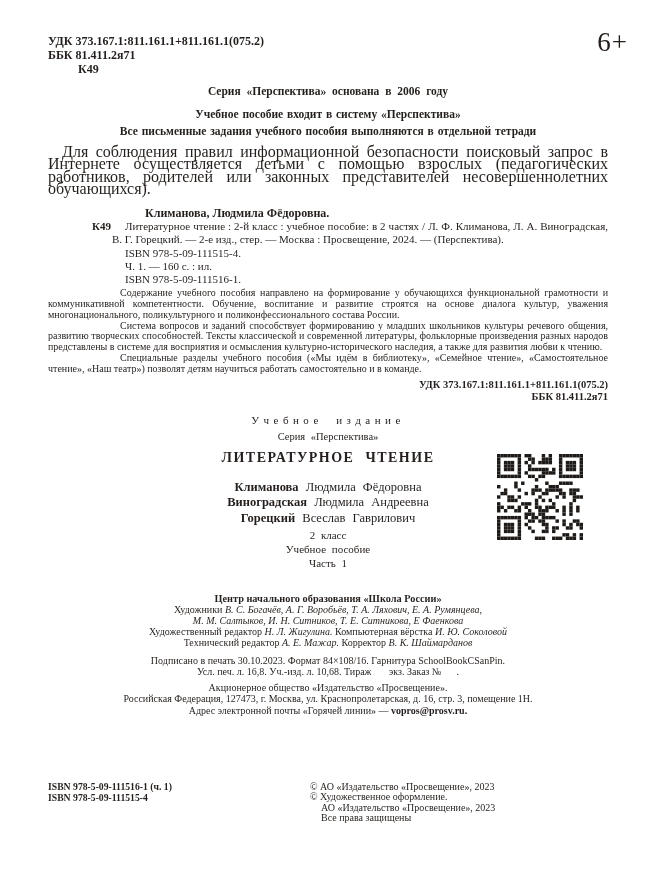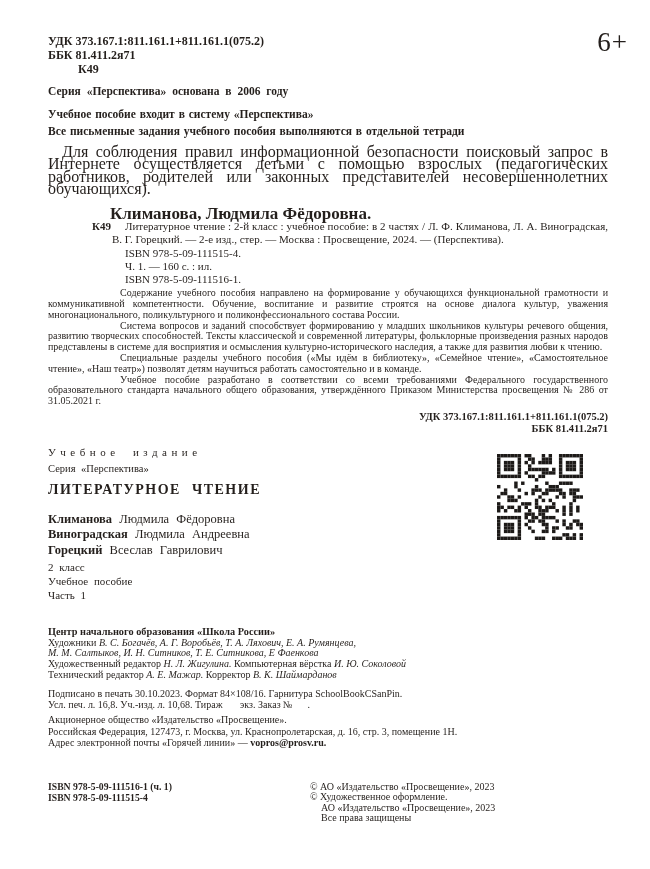--- a/index.html
+++ b/index.html
@@ -4,32 +4,32 @@
 <style>
   html,body{margin:0;padding:0;background:#e8e8e8;}
   .page{
     position:relative;width:650px;height:869px;background:#ffffff;
     color:#241f1c;font-family:"Liberation Serif","DejaVu Serif",serif;
     overflow:hidden;margin:0 auto;
   }
   .content{position:absolute;left:48px;right:42px;top:34px;}
   .b{font-weight:bold;}
   .i{font-style:italic;}
-  .center{text-align:left;}
+  .center{text-align:center;}
 
   .meta{font-weight:bold;font-size:12px;line-height:14px;}
   .meta-code{padding-left:30px;}
   .age{position:absolute;right:22px;top:28px;font-size:27px;line-height:28px;letter-spacing:1px;}
 
   .series-note{font-size:11.5px;margin-top:9px;word-spacing:3px;}
   .sys{margin-top:9px;font-size:11.5px;line-height:17px;word-spacing:1px;}
   .security{margin:6px 0 0 0;font-size:16px;line-height:12.3px;text-align:justify;text-indent:14px;word-spacing:1px;}
 
   .card{margin-top:12px;}
-  .card-head{font-weight:bold;font-size:17px;line-height:13px;margin-left:62px;}
+  .card-head{font-weight:bold;font-size:12px;line-height:13px;margin-left:97px;}
   .card-body{position:relative;font-size:11px;line-height:13.2px;}
   .card-code{position:absolute;left:44px;top:0;font-weight:bold;}
   .card-desc{margin-left:64px;text-indent:13px;text-align:justify;}
   .card-line{margin-left:77px;}
 
   .annot{margin-top:2px;}
   .annot p{margin:0;font-size:10px;line-height:10.8px;text-align:justify;text-indent:72px;}
 
   .udc-footer{text-align:right;font-weight:bold;font-size:10.5px;line-height:12.5px;}
   .udc-footer.first{margin-top:4px;}
@@ -82,21 +82,20 @@
         <span class="card-code">К49</span>
         <div class="card-desc">Литературное чтение : 2-й класс : учебное пособие: в 2 частях / Л. Ф. Климанова, Л. А. Виноградская, В. Г. Горецкий. — 2-е изд., стер. — Москва : Просвещение, 2024. — (Перспектива).</div>
         <div class="card-line">ISBN 978-5-09-111515-4.</div>
         <div class="card-line">Ч. 1. — 160 с. : ил.</div>
         <div class="card-line">ISBN 978-5-09-111516-1.</div>
       </div>
       <div class="annot">
         <p>Содержание учебного пособия направлено на формирование у обучающихся функциональной грамотности и коммуникативной компетентности. Обучение, воспитание и развитие строятся на основе диалога культур, уважения многонационального, поликультурного и поликонфессионального состава России.</p>
         <p>Система вопросов и заданий способствует формированию у младших школьников культуры речевого общения, развитию творческих способностей. Тексты классической и современной литературы, фольклорные произведения разных народов представлены в системе для восприятия и осмысления культурно-исторического наследия, а также для развития любви к чтению.</p>
         <p>Специальные разделы учебного пособия («Мы идём в библиотеку», «Семейное чтение», «Самостоятельное чтение», «Наш театр») позволят детям научиться работать самостоятельно и в команде.</p>
-        <p>Учебное пособие разработано в соответствии со всеми требованиями Федерального государственного образовательного стандарта начального общего образования, утверждённого Приказом Министерства просвещения № 286 от 31.05.2021 г.</p>
       </div>
       <div class="udc-footer first">УДК 373.167.1:811.161.1+811.161.1(075.2)</div>
       <div class="udc-footer">ББК 81.411.2я71</div>
     </div>
 
     <div class="center ed-kind">Учебное издание</div>
     <div class="center ed-series">Серия «Перспектива»</div>
 
     <div class="center title">ЛИТЕРАТУРНОЕ ЧТЕНИЕ</div>
 

